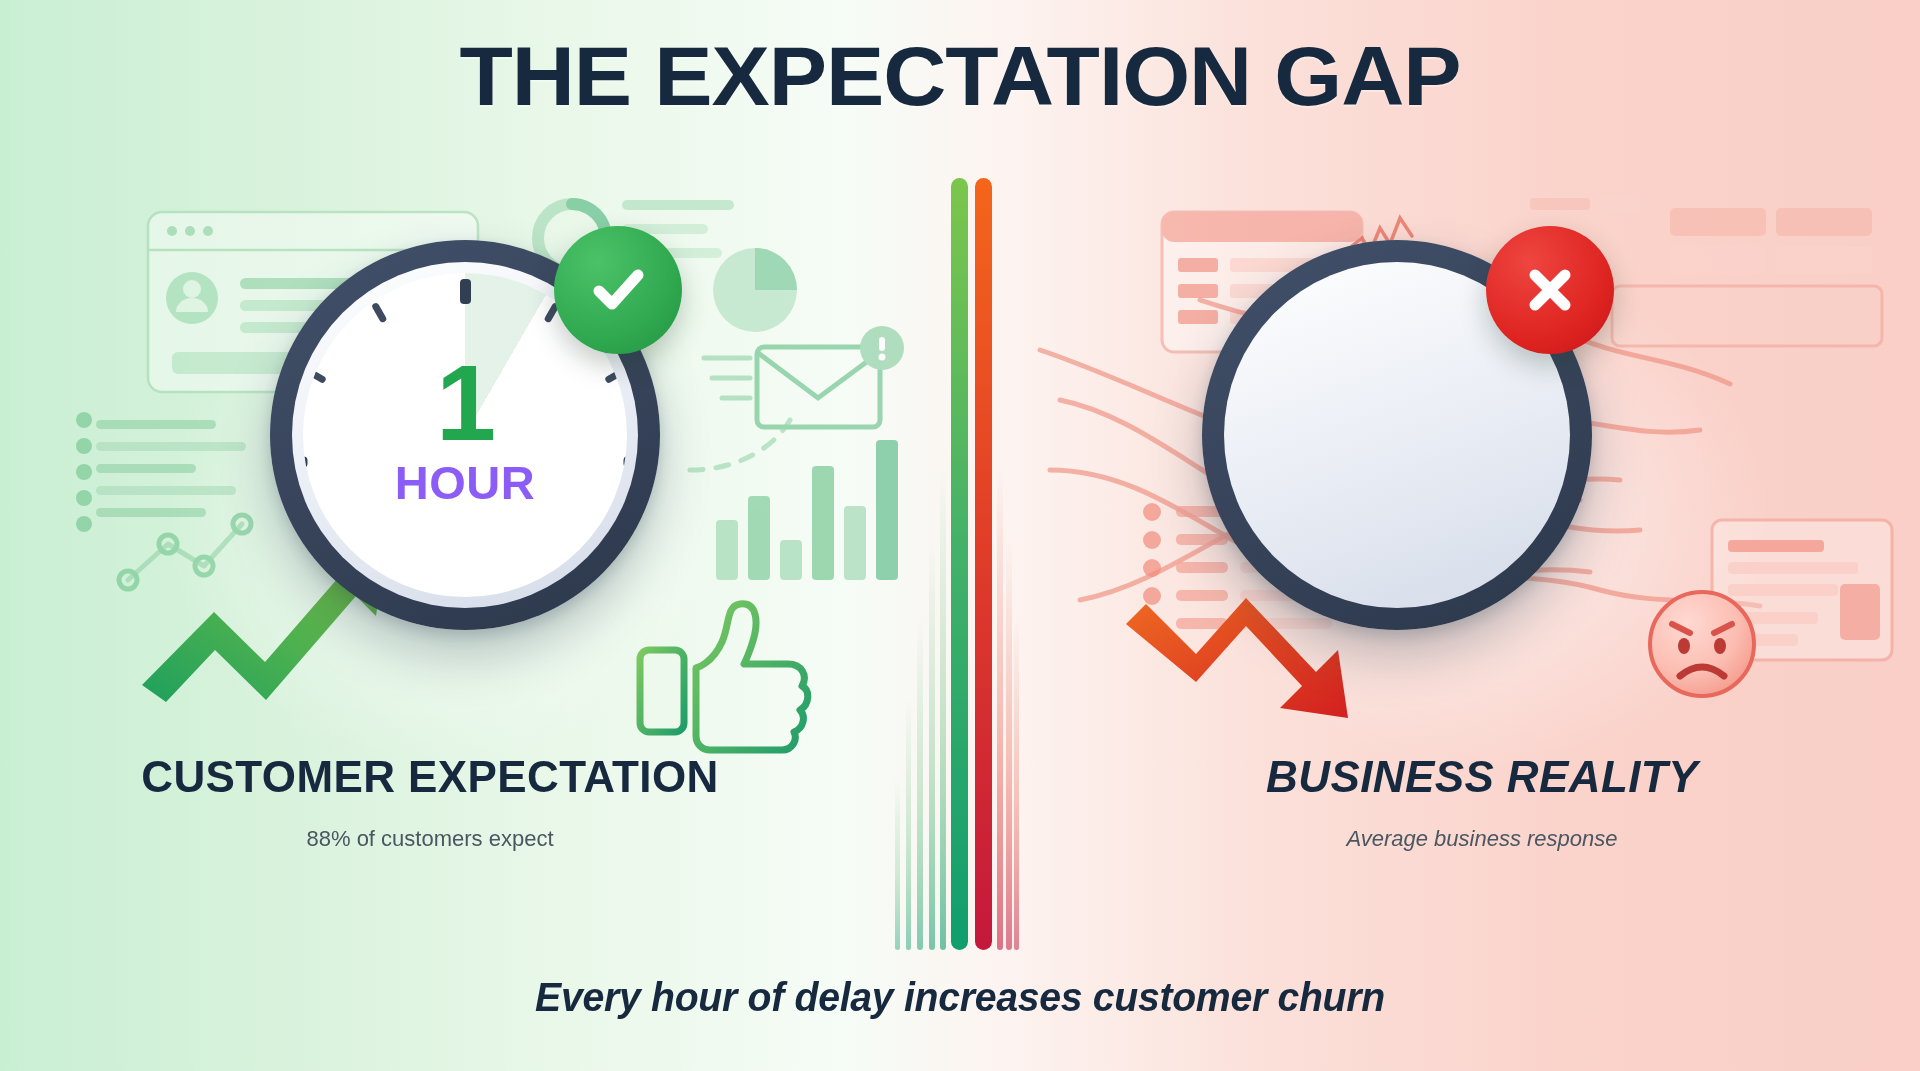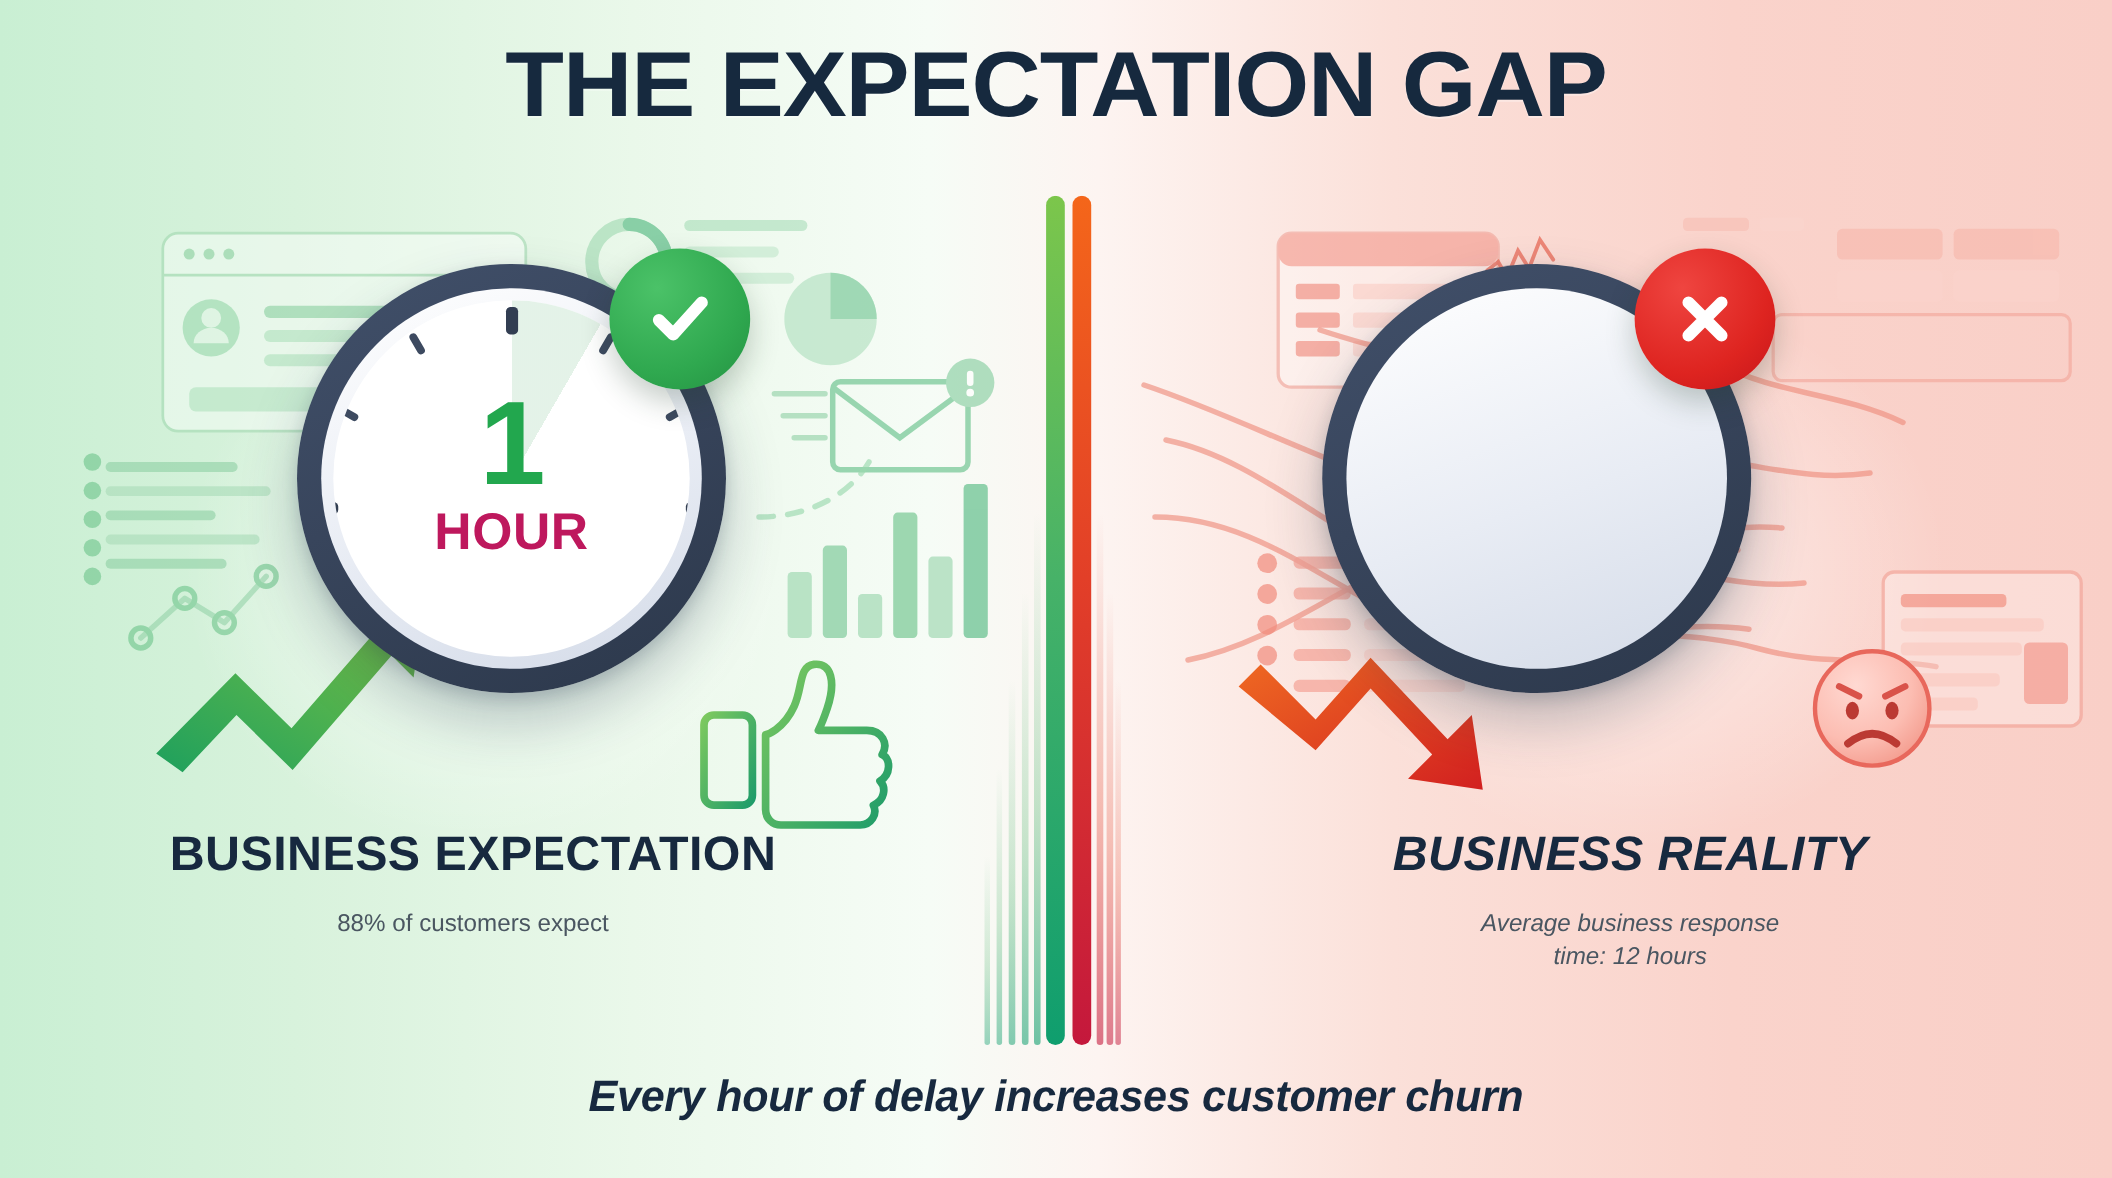--- a/index.html
+++ b/index.html
@@ -337,21 +337,21 @@
         <div class="tick" style="transform:rotate(30deg)"></div>
         <div class="tick" style="transform:rotate(60deg)"></div>
         <div class="tick major" style="transform:rotate(90deg)"></div>
         <div class="tick" style="transform:rotate(120deg)"></div>
 
         <div class="tick" style="transform:rotate(240deg)"></div>
         <div class="tick major" style="transform:rotate(270deg)"></div>
         <div class="tick" style="transform:rotate(300deg)"></div>
         <div class="tick" style="transform:rotate(330deg)"></div>
         <div class="bigtext" style="color:#22a74e;">1</div>
-        <div class="unittext" style="color:#be185d;">HOUR</div>
+        <div class="unittext" style="color:#8b5cf6;">HOUR</div>
       </div>
       <div class="badge ok">
         <svg width="70" height="70" viewBox="0 0 70 70">
           <path d="M16 36 L29 49 L55 20" fill="none" stroke="#ffffff" stroke-width="11" stroke-linecap="round" stroke-linejoin="round"></path>
         </svg>
       </div>
     </div>
   </div>
 
   <div class="clock-wrap right">
@@ -378,29 +378,28 @@
     <path d="M30 40 L48 49" stroke="#d9534a" stroke-width="6" stroke-linecap="round"></path>
     <path d="M90 40 L72 49" stroke="#d9534a" stroke-width="6" stroke-linecap="round"></path>
     <ellipse cx="42" cy="62" rx="6" ry="8" fill="#bb3a33"></ellipse>
     <ellipse cx="78" cy="62" rx="6" ry="8" fill="#bb3a33"></ellipse>
     <path d="M38 92 Q60 74 82 92" fill="none" stroke="#bb3a33" stroke-width="7" stroke-linecap="round"></path>
   </svg>
 
   <div id="headline">THE EXPECTATION GAP</div>
 
   <div class="caption left">
-    <div class="cap-title">BUSINESS EXPECTATION</div>
+    <div class="cap-title">CUSTOMER EXPECTATION</div>
     <div class="cap-sub">
       <div>88% of customers expect</div>
     </div>
   </div>
 
   <div class="caption right">
     <div class="cap-title">BUSINESS REALITY</div>
     <div class="cap-sub">
       <div>Average business response</div>
-      <div>time: 12 hours</div>
     </div>
   </div>
 
   <div id="tagline">Every hour of delay increases customer churn</div>
 
 </div>
 
 </body></html>

